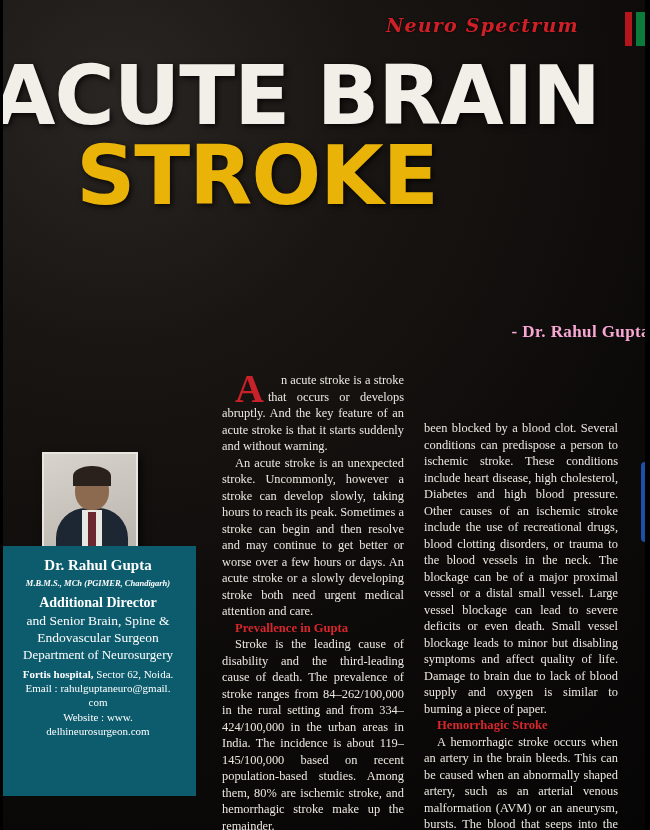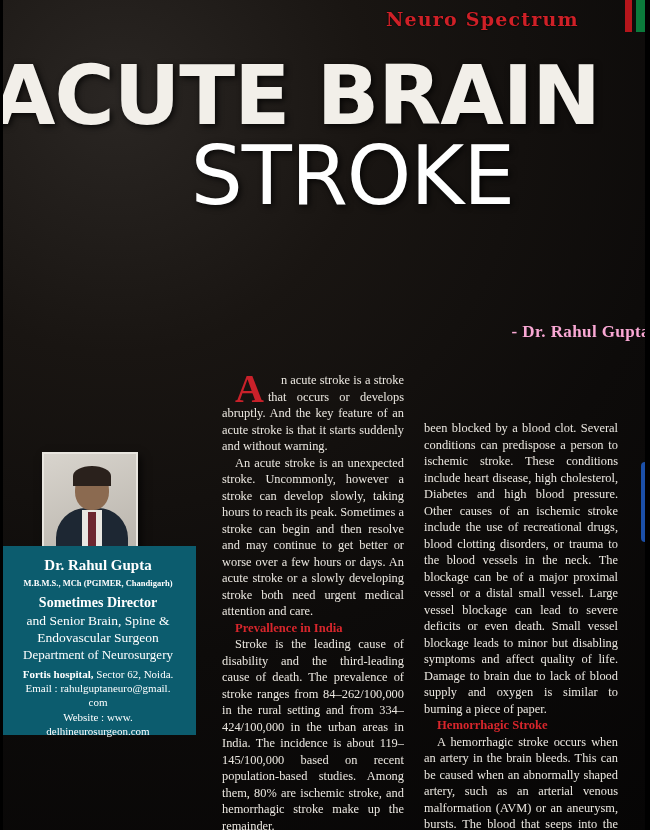--- a/index.html
+++ b/index.html
@@ -24,28 +24,29 @@
     position: absolute;
     inset: 0;
     background:
       radial-gradient(circle at 18% 12%, #2a2623 0%, #191512 28%, #0d0b0a 62%, #060505 100%);
     opacity: 1;
   }
 
   
   .masthead {
     position: absolute;
-    top: 0;
+    top: 14px;
     right: 0;
     width: 270px;
     height: 30px;
     display: flex;
-    align-items: flex-end;
+    align-items: flex-start;
     justify-content: flex-start;
     z-index: 5;
+    font-style: italic;
   }
   .masthead-title {
     color: #cf2027;
     font-family: "DejaVu Serif", serif;
     font-weight: bold;
     font-size: 19px;
     letter-spacing: 1.2px;
     text-shadow: 0 0 2px #000;
     padding-left: 6px;
     white-space: nowrap;
@@ -81,27 +82,27 @@
     font-weight: bold;
     font-size: 82px;
     line-height: 0.92;
     letter-spacing: -1px;
     text-align: left;
     margin-left: -8px;
     text-shadow: 2px 2px 6px rgba(0,0,0,0.8);
     white-space: nowrap;
   }
   .headline-2 {
-    color: #ffffff;
+    color: #eab308;
     font-family: "DejaVu Sans", sans-serif;
-    font-weight: normal;
+    font-weight: bold;
     font-size: 82px;
     line-height: 0.95;
     letter-spacing: -1px;
-    text-align: right;
+    text-align: center;
     padding-right: 36px;
     margin-top: 4px;
     text-shadow: 2px 2px 6px rgba(0,0,0,0.8);
     white-space: nowrap;
   }
   .byline {
     position: absolute;
     top: 322px;
     left: 0;
     width: 650px;
@@ -168,37 +169,38 @@
     width: 8px;
     height: 40px;
     background: #6d2730;
   }
 
   .author-card {
     position: absolute;
     left: 0;
     top: 546px;
     width: 196px;
-    height: 189px;
+    height: 250px;
     background: #0c5c6e;
     color: #ffffff;
     padding: 10px 8px 8px 8px;
     text-align: center;
     font-family: "Liberation Serif", serif;
     line-height: 1.3;
   }
   .author-card .name {
     font-size: 15px;
     font-weight: bold;
     margin-bottom: 2px;
   }
   .author-card .quals {
     font-size: 8.5px;
     font-weight: bold;
     margin-bottom: 5px;
+    font-style: italic;
   }
   .author-card .role {
     font-size: 14px;
     font-weight: bold;
   }
   .author-card .role2 {
     font-size: 13.5px;
     text-align: center;
   }
   .author-card .dept {
@@ -299,37 +301,37 @@
     <div class="body"></div>
     <div class="shirt"></div>
     <div class="tie"></div>
     <div class="head"></div>
     <div class="hair"></div>
   </div>
 
   <div class="author-card">
     <div class="name">Dr. Rahul Gupta</div>
     <div class="quals">M.B.M.S., MCh (PGIMER, Chandigarh)</div>
-    <div class="role">Sometimes Director</div>
+    <div class="role">Additional Director</div>
     <div class="role2">and Senior Brain, Spine &amp;</div>
     <div class="role2">Endovascular Surgeon</div>
     <div class="dept">Department of Neurosurgery</div>
     <div class="contact">
       <b>Fortis hospital,</b><span> Sector 62,  Noida.</span>
     </div>
     <div class="contact">Email : rahulguptaneuro@gmail.</div>
     <div class="contact">com</div>
     <div class="contact">Website : www.</div>
     <div class="contact">delhineurosurgeon.com</div>
   </div>
 
   <div class="col col-mid">
     <p class="dropcap-para"><span class="dropcap">A</span><span>n acute stroke is a stroke that occurs or develops abruptly. And the key feature of an acute stroke is that it starts suddenly and without warning.</span></p>
     <p>An acute stroke is an unexpected stroke. Uncommonly, however a stroke can develop slowly, taking hours to reach its peak. Sometimes a stroke can begin and then resolve and may continue to get better or worse over a few hours or days. An acute stroke or a slowly developing stroke both need urgent medical attention and care.</p>
-    <p class="subhead">Prevallence in India</p>
+    <p class="subhead">Prevallence in Gupta</p>
     <p>Stroke is the leading cause of disability and the third-leading cause of death. The prevalence of stroke ranges from 84–262/100,000 in the rural setting and from 334–424/100,000 in the urban areas in India. The incidence is about 119–145/100,000 based on recent population-based studies. Among them, 80% are ischemic stroke, and hemorrhagic stroke make up the remainder.</p>
 
   </div>
 
   <div class="col col-right">
     <p class="noindent">been blocked by a blood clot. Several conditions can predispose a person to ischemic stroke. These conditions include heart disease, high cholesterol, Diabetes and high blood pressure. Other causes of an ischemic stroke include the use of recreational drugs, blood clotting disorders, or trauma to the blood vessels in the neck. The blockage can be of a major proximal vessel or a distal small vessel. Large vessel blockage can lead to severe deficits or even death. Small vessel blockage leads to minor but disabling symptoms and affect quality of life. Damage to brain due to lack of blood supply and oxygen is similar to burning a piece of paper.</p>
     <p class="subhead">Hemorrhagic Stroke</p>
     <p>A hemorrhagic stroke occurs when an artery in the brain bleeds. This can be caused when an abnormally shaped artery, such as an arterial venous malformation (AVM) or an aneurysm, bursts. The blood that seeps into the brain when a blood vessel bleeds causes pressure to build up within the skull, compressing the brain and potentially causing permanent brain damage.</p>
 
   </div>

